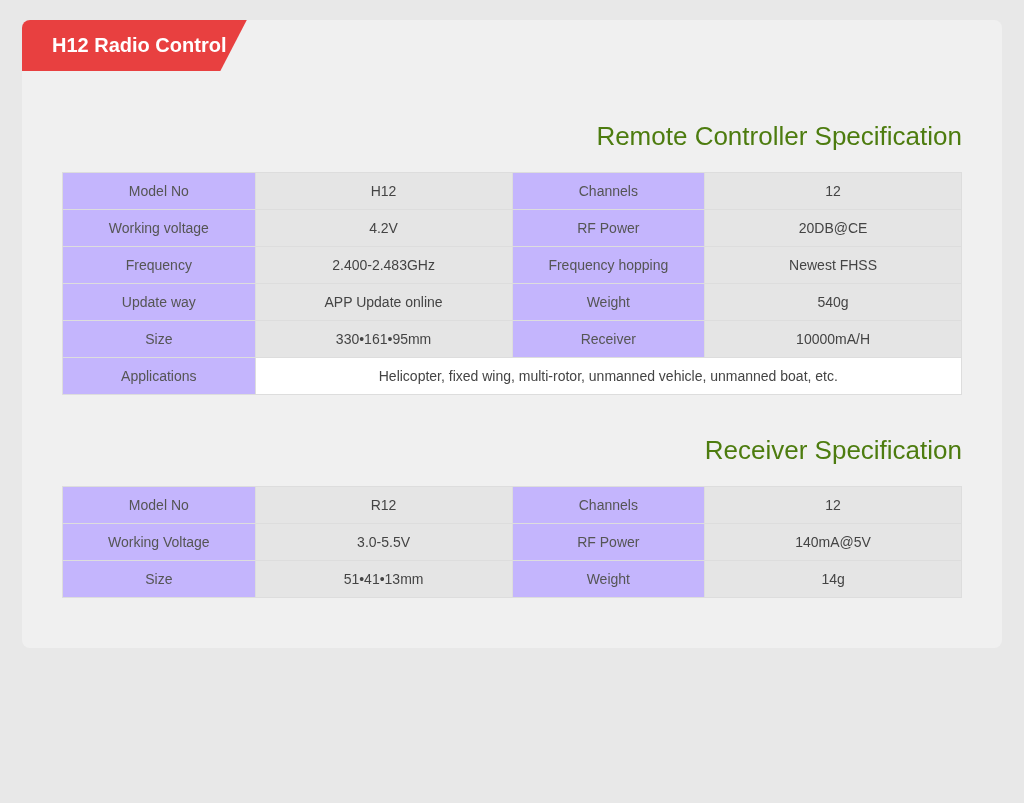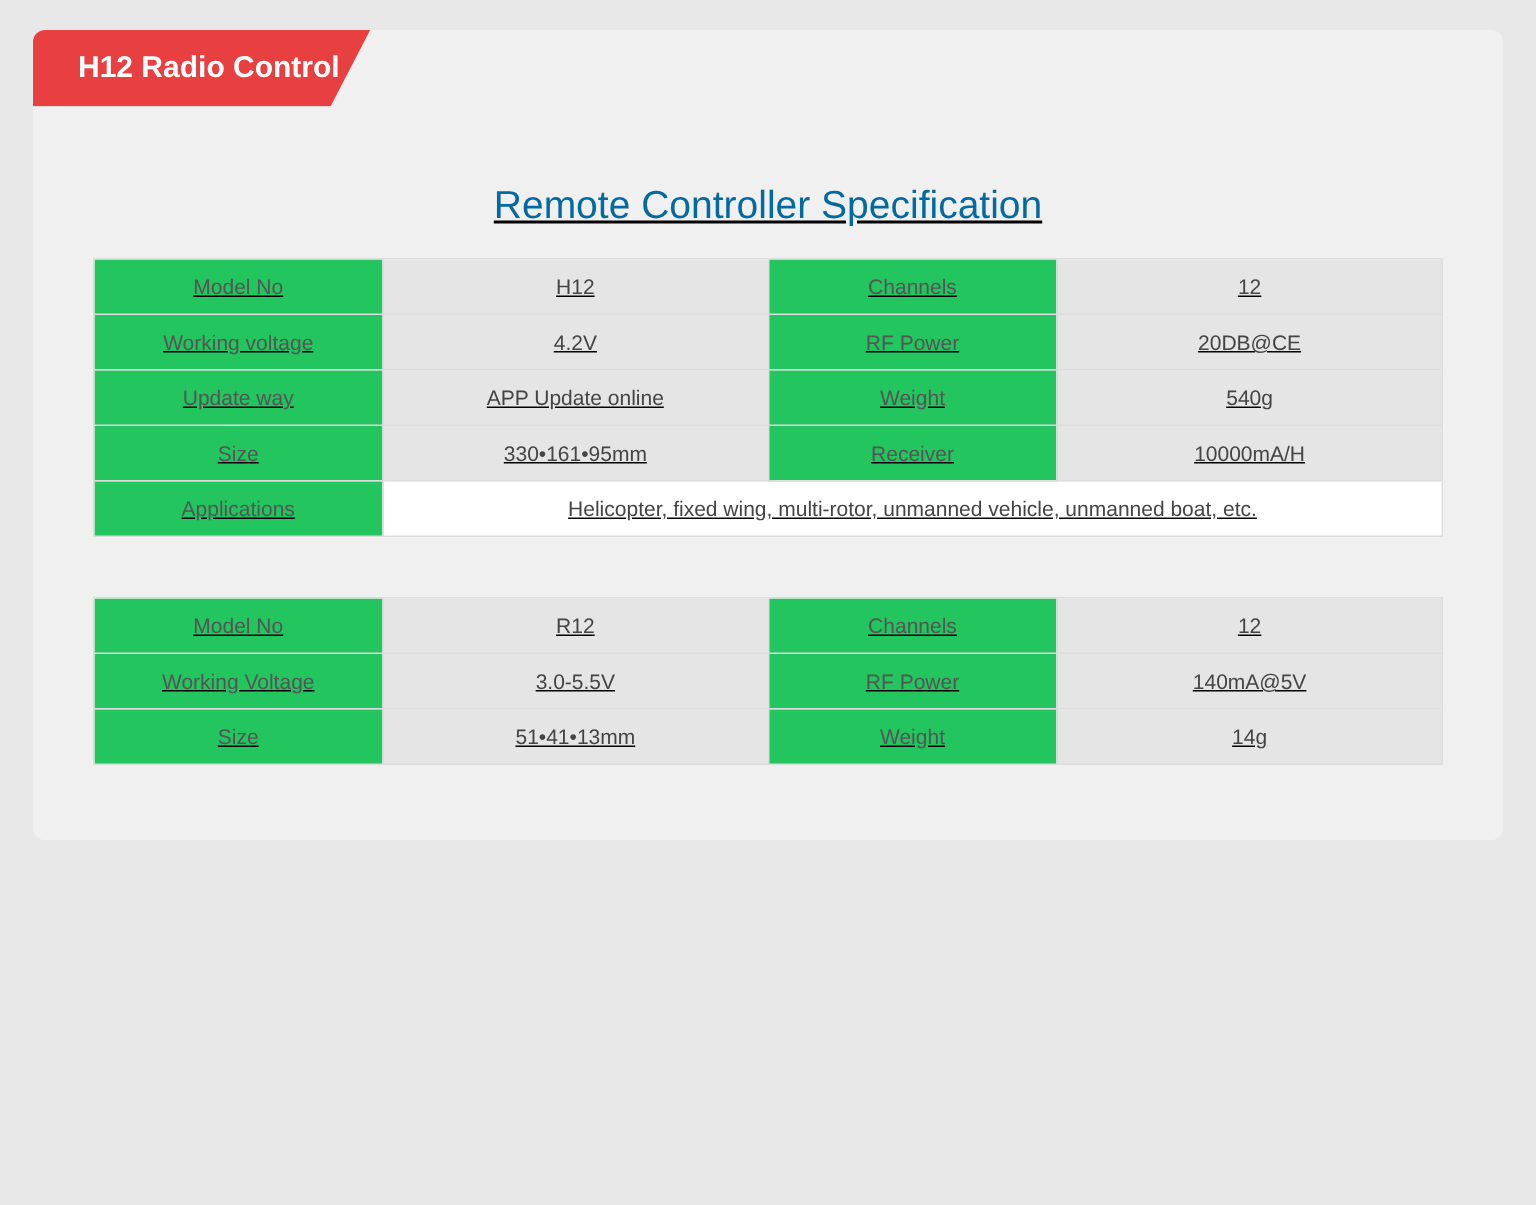--- a/index.html
+++ b/index.html
@@ -9,60 +9,59 @@
       min-height: 803px;
       padding: 20px;
     }
     .page-container {
       background: #f0f0f0;
       border-radius: 8px;
       padding: 0;
       max-width: 980px;
       margin: 0 auto;
       overflow: hidden;
-      text-decoration: underline;
     }
     .header-banner {
       background: #e84040;
       clip-path: polygon(0 0, 85% 0, 75% 100%, 0 100%);
       padding: 14px 60px 14px 30px;
       display: inline-block;
       margin: 0;
     }
     .header-banner h1 {
       color: white;
       font-size: 20px;
       font-weight: bold;
       white-space: nowrap;
     }
     .content {
       padding: 20px 40px 40px 40px;
     }
     .section-title {
-      text-align: center;
+      text-align: right;
       font-size: 26px;
       font-weight: 400;
-      color: #0369a1;
+      color: #4d7c0f;
       margin: 30px 0 20px 0;
     }
     .spec-table {
       width: 100%;
       border-collapse: collapse;
       background: white;
       margin-bottom: 10px;
     }
     .spec-table td {
       border: 1px solid #ddd;
       padding: 10px 16px;
       font-size: 14px;
       color: #444;
       text-align: center;
     }
     .spec-table td.label-cell {
-      background: #22c55e;
+      background: #c4b5fd;
       font-weight: 400;
       color: #555;
       width: 15%;
     }
     .spec-table td.value-cell {
       background: #e5e5e5;
       width: 20%;
     }
     .spec-table td.wide-value {
       background: white;
@@ -91,20 +90,26 @@
       <td class="label-cell">Channels</td>
       <td class="value-cell">12</td>
     </tr>
           <tr>
       <td class="label-cell">Working voltage</td>
       <td class="value-cell">4.2V</td>
       <td class="label-cell">RF Power</td>
       <td class="value-cell">20DB@CE</td>
     </tr>
           <tr>
+      <td class="label-cell">Frequency</td>
+      <td class="value-cell">2.400-2.483GHz</td>
+      <td class="label-cell">Frequency hopping</td>
+      <td class="value-cell">Newest FHSS</td>
+    </tr>
+          <tr>
       <td class="label-cell">Update way</td>
       <td class="value-cell">APP Update online</td>
       <td class="label-cell">Weight</td>
       <td class="value-cell">540g</td>
     </tr>
           <tr>
       <td class="label-cell">Size</td>
       <td class="value-cell">330•161•95mm</td>
       <td class="label-cell">Receiver</td>
       <td class="value-cell">10000mA/H</td>
@@ -112,20 +117,21 @@
         </tbody>
       <tbody>
           <tr>
         <td class="label-cell">Applications</td>
         <td colspan="3" class="wide-value">Helicopter, fixed wing, multi-rotor, unmanned vehicle, unmanned boat, etc.</td>
       </tr>
     </tbody>
       </table>
 
     <div class="second-section">
+      <h2 class="section-title">Receiver Specification</h2>
 
       <table class="spec-table">
         <tbody id="receiver-rows">
         <tr>
       <td class="label-cell">Model No</td>
       <td class="value-cell">R12</td>
       <td class="label-cell">Channels</td>
       <td class="value-cell">12</td>
     </tr>
             <tr>

